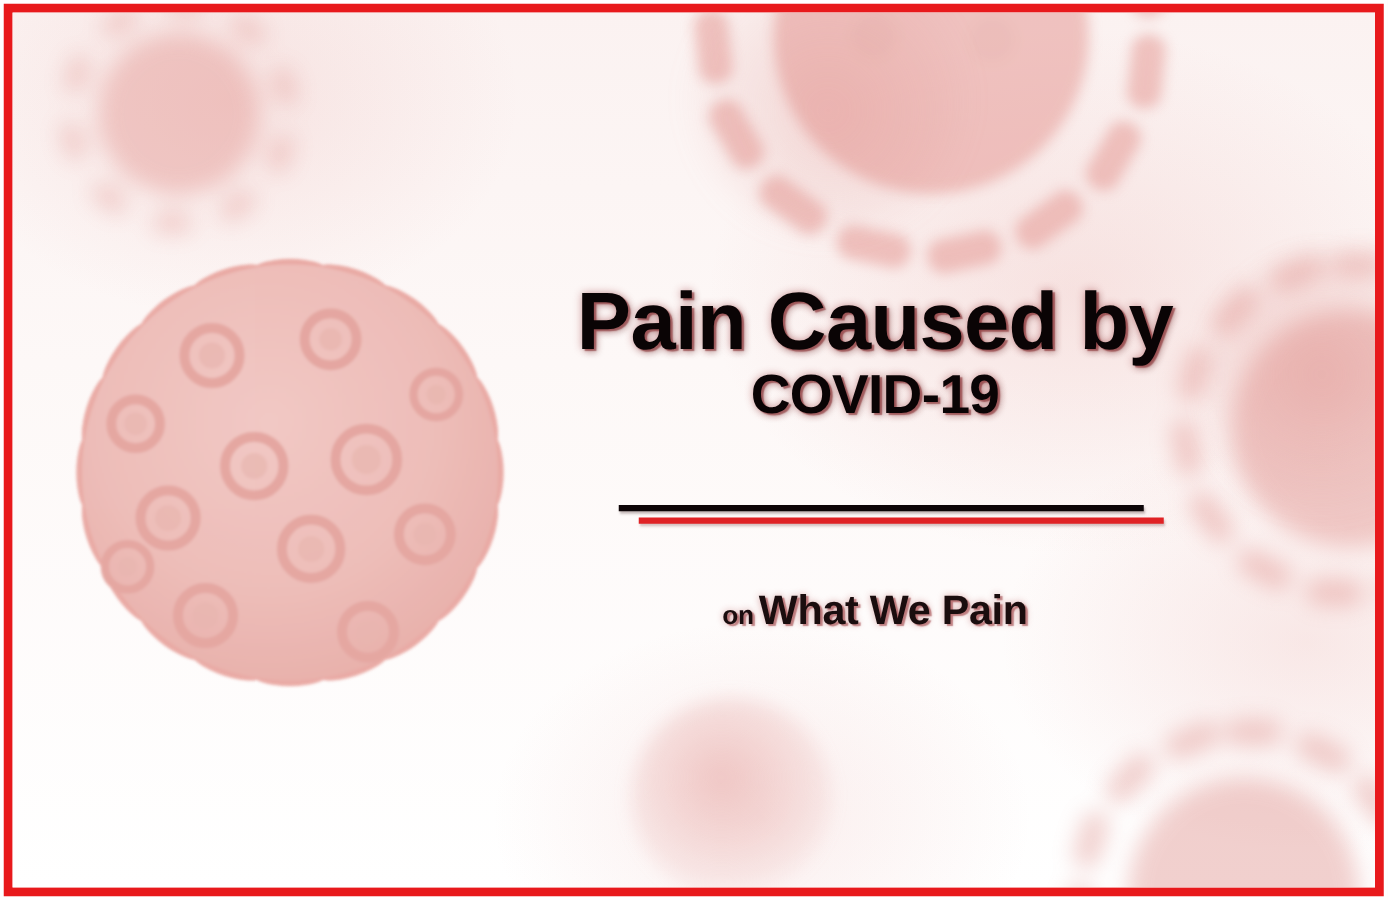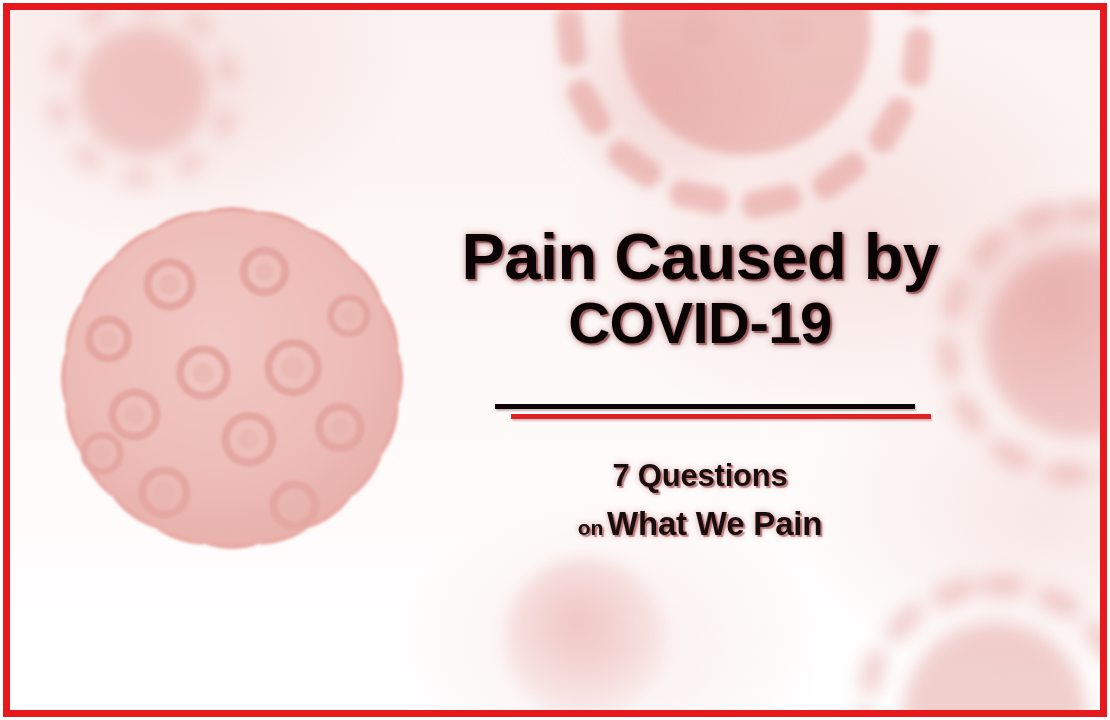--- a/index.html
+++ b/index.html
@@ -153,21 +153,21 @@
     font-weight: bold;
     font-size: 65px;
     line-height: 1.08;
     letter-spacing: -0.5px;
     text-shadow:
        2px 2px 1px rgba(120,22,26,0.55),
        0 0 7px rgba(150,40,44,0.45),
        3px 3px 5px rgba(90,40,40,0.25);
   }
   #title .line { display: block; white-space: nowrap; }
-  #title .line2 { font-size: 58px; }
+  #title .line2 { font-size: 44px; }
 
   
   #rule-wrap {
     position: absolute;
     left: 105px;
     top: 394px;
     width: 440px;
     height: 18px;
   }
   #rule-black {
@@ -429,20 +429,19 @@
         <span class="line line1">Pain Caused by</span>
         <span class="line line2">COVID-19</span>
       </div>
 
       <div id="rule-wrap">
         <div id="rule-black"></div>
         <div id="rule-red"></div>
       </div>
 
       <div id="subtitle">
-        <span class="sub-line sub-line1">7 Questions</span>
         <span class="sub-line sub-line2"><span class="small-on">on</span><span>What We Pain</span></span>
       </div>
 
     </div>
 
   </div>
 </div>
 
 </body></html>

